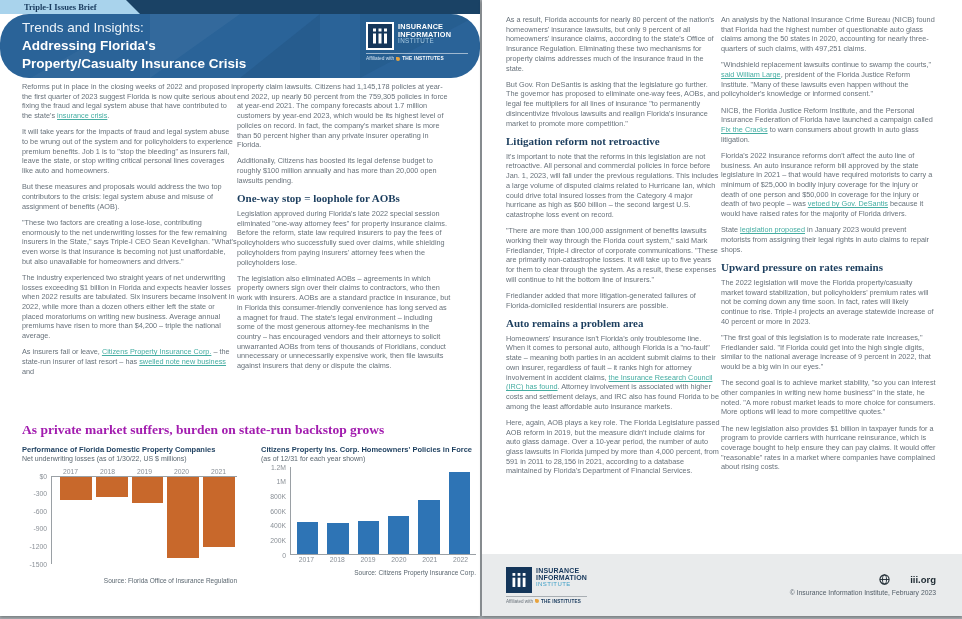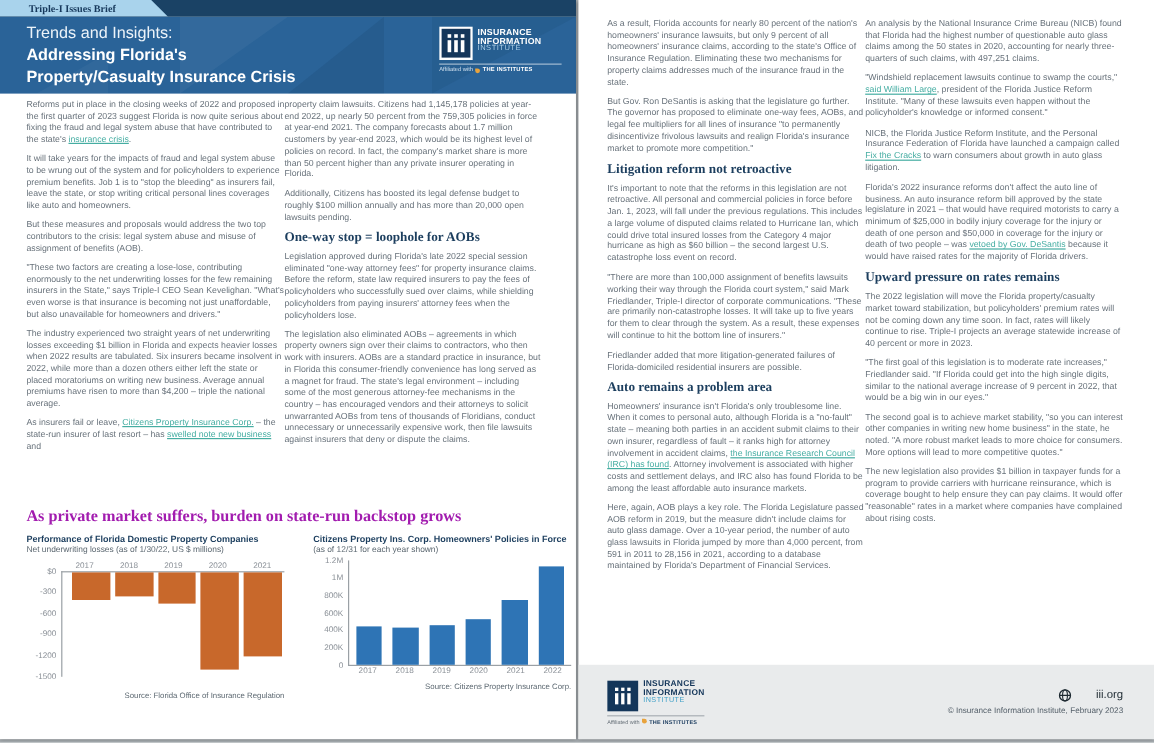--- a/index.html
+++ b/index.html
@@ -7,21 +7,21 @@
   .page{position:absolute;top:0;width:480px;height:616px;background:#ffffff;overflow:hidden;box-shadow:0 1px 3px rgba(0,0,0,.35);}
   #page1{left:0;}
   #page2{left:482px;}
 
   
   .tabrow{height:14px;background:#1a4265;position:relative;}
   .tab{position:absolute;left:0;top:0;height:14px;width:140px;background:#a9d3ec;
        clip-path:polygon(0 0,126px 0,140px 14px,0 14px);
        display:flex;align-items:center;padding-left:24px;box-sizing:border-box;}
   .tab span{font-family:"Liberation Serif",serif;font-weight:bold;font-size:8.5px;color:#17395c;}
-  .hero{height:64px;background:#2a6398;position:relative;overflow:hidden;}
+  .hero{height:64px;background:#2a6398;position:relative;overflow:hidden;border-radius:29px;}
   .tri{position:absolute;width:0;height:0;border-style:solid;}
   .t1{left:150px;top:0;border-width:64px 90px 0 0;border-color:rgba(255,255,255,.045) transparent transparent transparent;}
   .t2{left:240px;top:0;border-width:0 0 64px 80px;border-color:transparent transparent rgba(20,54,90,.15) transparent;}
   .t3{left:20px;top:30px;border-width:0 0 40px 70px;border-color:transparent transparent rgba(255,255,255,.035) transparent;}
   .t4{left:360px;top:0;border-width:64px 120px 0 0;border-color:rgba(20,54,90,.12) transparent transparent transparent;}
   .hero-title{position:absolute;left:22px;top:6px;color:#fff;}
   .hero-eyebrow{font-size:13.5px;font-weight:normal;color:#ecf3f9;margin-bottom:2px;}
   .hero-line{font-size:13.5px;font-weight:bold;line-height:1.3;}
   .logo{position:absolute;right:12px;top:8px;width:102px;}
   .logo-top{display:flex;gap:4px;align-items:flex-start;}
@@ -65,21 +65,21 @@
   .footer{position:absolute;left:0;bottom:0;width:100%;height:62px;background:#e9ebec;
           display:flex;align-items:center;justify-content:space-between;
           padding:0 26px 0 24px;box-sizing:border-box;}
   .flogo-top{display:flex;gap:4px;align-items:flex-start;}
   .flw1{font-size:7px;font-weight:bold;color:#14365a;letter-spacing:.2px;line-height:1.05;}
   .flw2{font-size:6px;color:#3fa0c7;letter-spacing:.4px;line-height:1.1;}
   .faffil{border-top:1px solid #a8aeb3;margin-top:3px;padding-top:2px;font-size:4.6px;color:#6a737b;
           display:flex;align-items:center;gap:2px;}
   .faffil .affil-b{color:#14365a;}
   .f-right{display:flex;flex-direction:column;align-items:flex-end;gap:4px;}
-  .site{display:flex;align-items:flex-end;gap:20px;font-size:9.5px;font-weight:normal;color:#1e2a32;}
+  .site{display:flex;align-items:flex-end;gap:20px;font-size:9.5px;font-weight:bold;color:#1e2a32;}
   .copyright{font-size:6.8px;color:#55606a;}
 </style>
 </head>
 <body>
 
 <div id="canvas">
 
   <div class="page" id="page1">
     <div class="tabrow">
       <div class="tab">
@@ -235,20 +235,21 @@
             <p><span>Homeowners' insurance isn't Florida's only troublesome line. When it comes to personal auto, although Florida is a "no-fault" state – meaning both parties in an accident submit claims to their own insurer, regardless of fault – it ranks high for attorney involvement in accident claims, </span><span class="link">the Insurance Research Council (IRC) has found</span><span>. Attorney involvement is associated with higher costs and settlement delays, and IRC also has found Florida to be among the least affordable auto insurance markets.</span></p>
             <p><span>Here, again, AOB plays a key role. The Florida Legislature passed AOB reform in 2019, but the measure didn't include claims for auto glass damage. Over a 10-year period, the number of auto glass lawsuits in Florida jumped by more than 4,000 percent, from 591 in 2011 to 28,156 in 2021, according to a database maintained by Florida's Department of Financial Services.</span></p>
           </div>
       </div>
       <div class="col">
         <div>
             <p><span>An analysis by the National Insurance Crime Bureau (NICB) found that Florida had the highest number of questionable auto glass claims among the 50 states in 2020, accounting for nearly three-quarters of such claims, with 497,251 claims.</span></p>
             <p><span>"Windshield replacement lawsuits continue to swamp the courts," </span><span class="link">said William Large</span><span>, president of the Florida Justice Reform Institute. "Many of these lawsuits even happen without the policyholder's knowledge or informed consent."</span></p>
             <p><span>NICB, the Florida Justice Reform Institute, and the Personal Insurance Federation of Florida have launched a campaign called </span><span class="link">Fix the Cracks</span><span> to warn consumers about growth in auto glass litigation.</span></p>
             <p><span>Florida's 2022 insurance reforms don't affect the auto line of business. An auto insurance reform bill approved by the state legislature in 2021 – that would have required motorists to carry a minimum of $25,000 in bodily injury coverage for the injury or death of one person and $50,000 in coverage for the injury or death of two people – was </span><span class="link">vetoed by Gov. DeSantis</span><span> because it would have raised rates for the majority of Florida drivers.</span></p>
+            <p><span>State </span><span class="link">legislation proposed</span><span> in January 2023 would prevent motorists from assigning their legal rights in auto claims to repair shops.</span></p>
           </div>
         <h3 class="sub">Upward pressure on rates remains</h3>
         <div>
             <p><span>The 2022 legislation will move the Florida property/casualty market toward stabilization, but policyholders' premium rates will not be coming down any time soon. In fact, rates will likely continue to rise. Triple-I projects an average statewide increase of 40 percent or more in 2023.</span></p>
             <p><span>"The first goal of this legislation is to moderate rate increases," Friedlander said. "If Florida could get into the high single digits, similar to the national average increase of 9 percent in 2022, that would be a big win in our eyes."</span></p>
             <p><span>The second goal is to achieve market stability, "so you can interest other companies in writing new home business" in the state, he noted. "A more robust market leads to more choice for consumers. More options will lead to more competitive quotes."</span></p>
             <p><span>The new legislation also provides $1 billion in taxpayer funds for a program to provide carriers with hurricane reinsurance, which is coverage bought to help ensure they can pay claims. It would offer "reasonable" rates in a market where companies have complained about rising costs.</span></p>
           </div>
       </div>
     </div>

